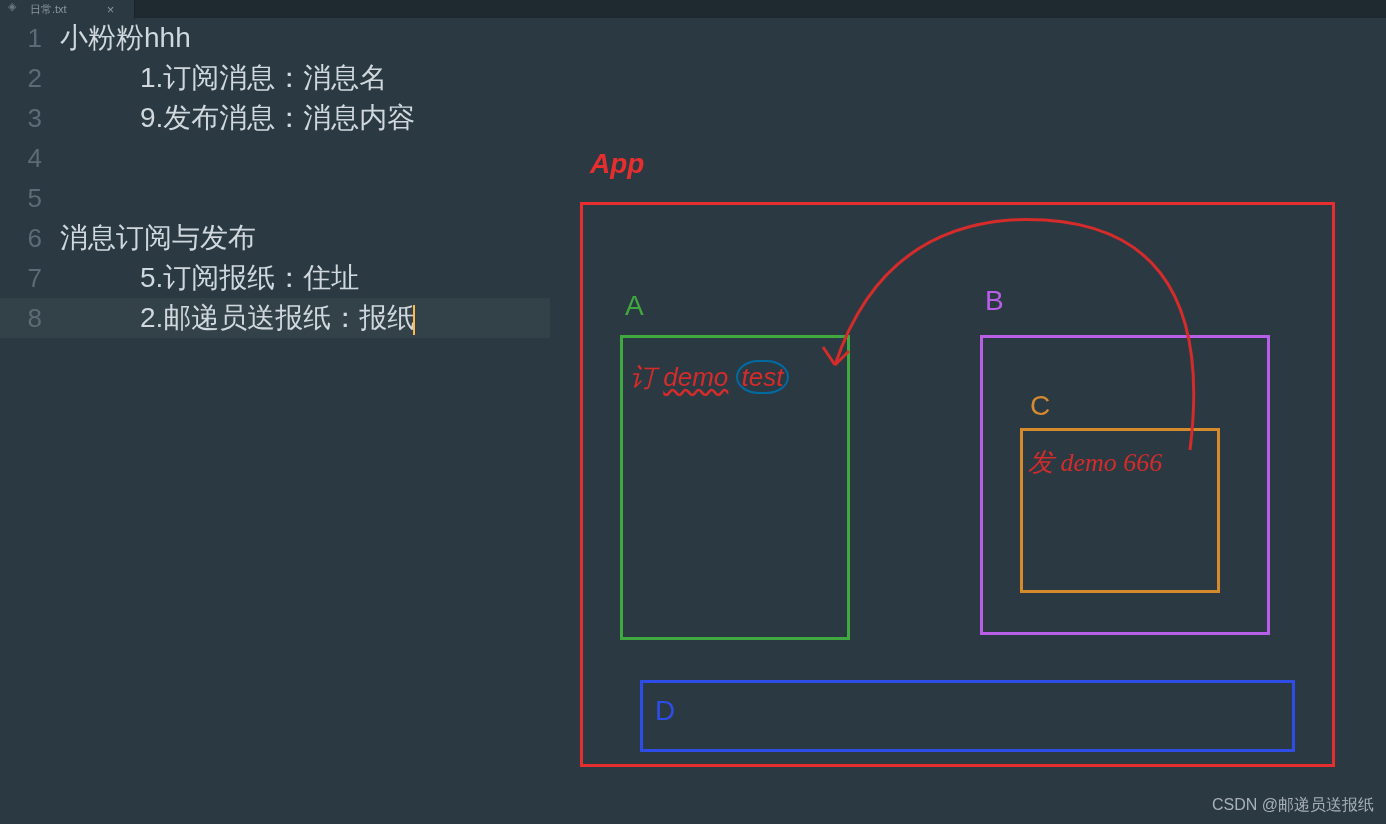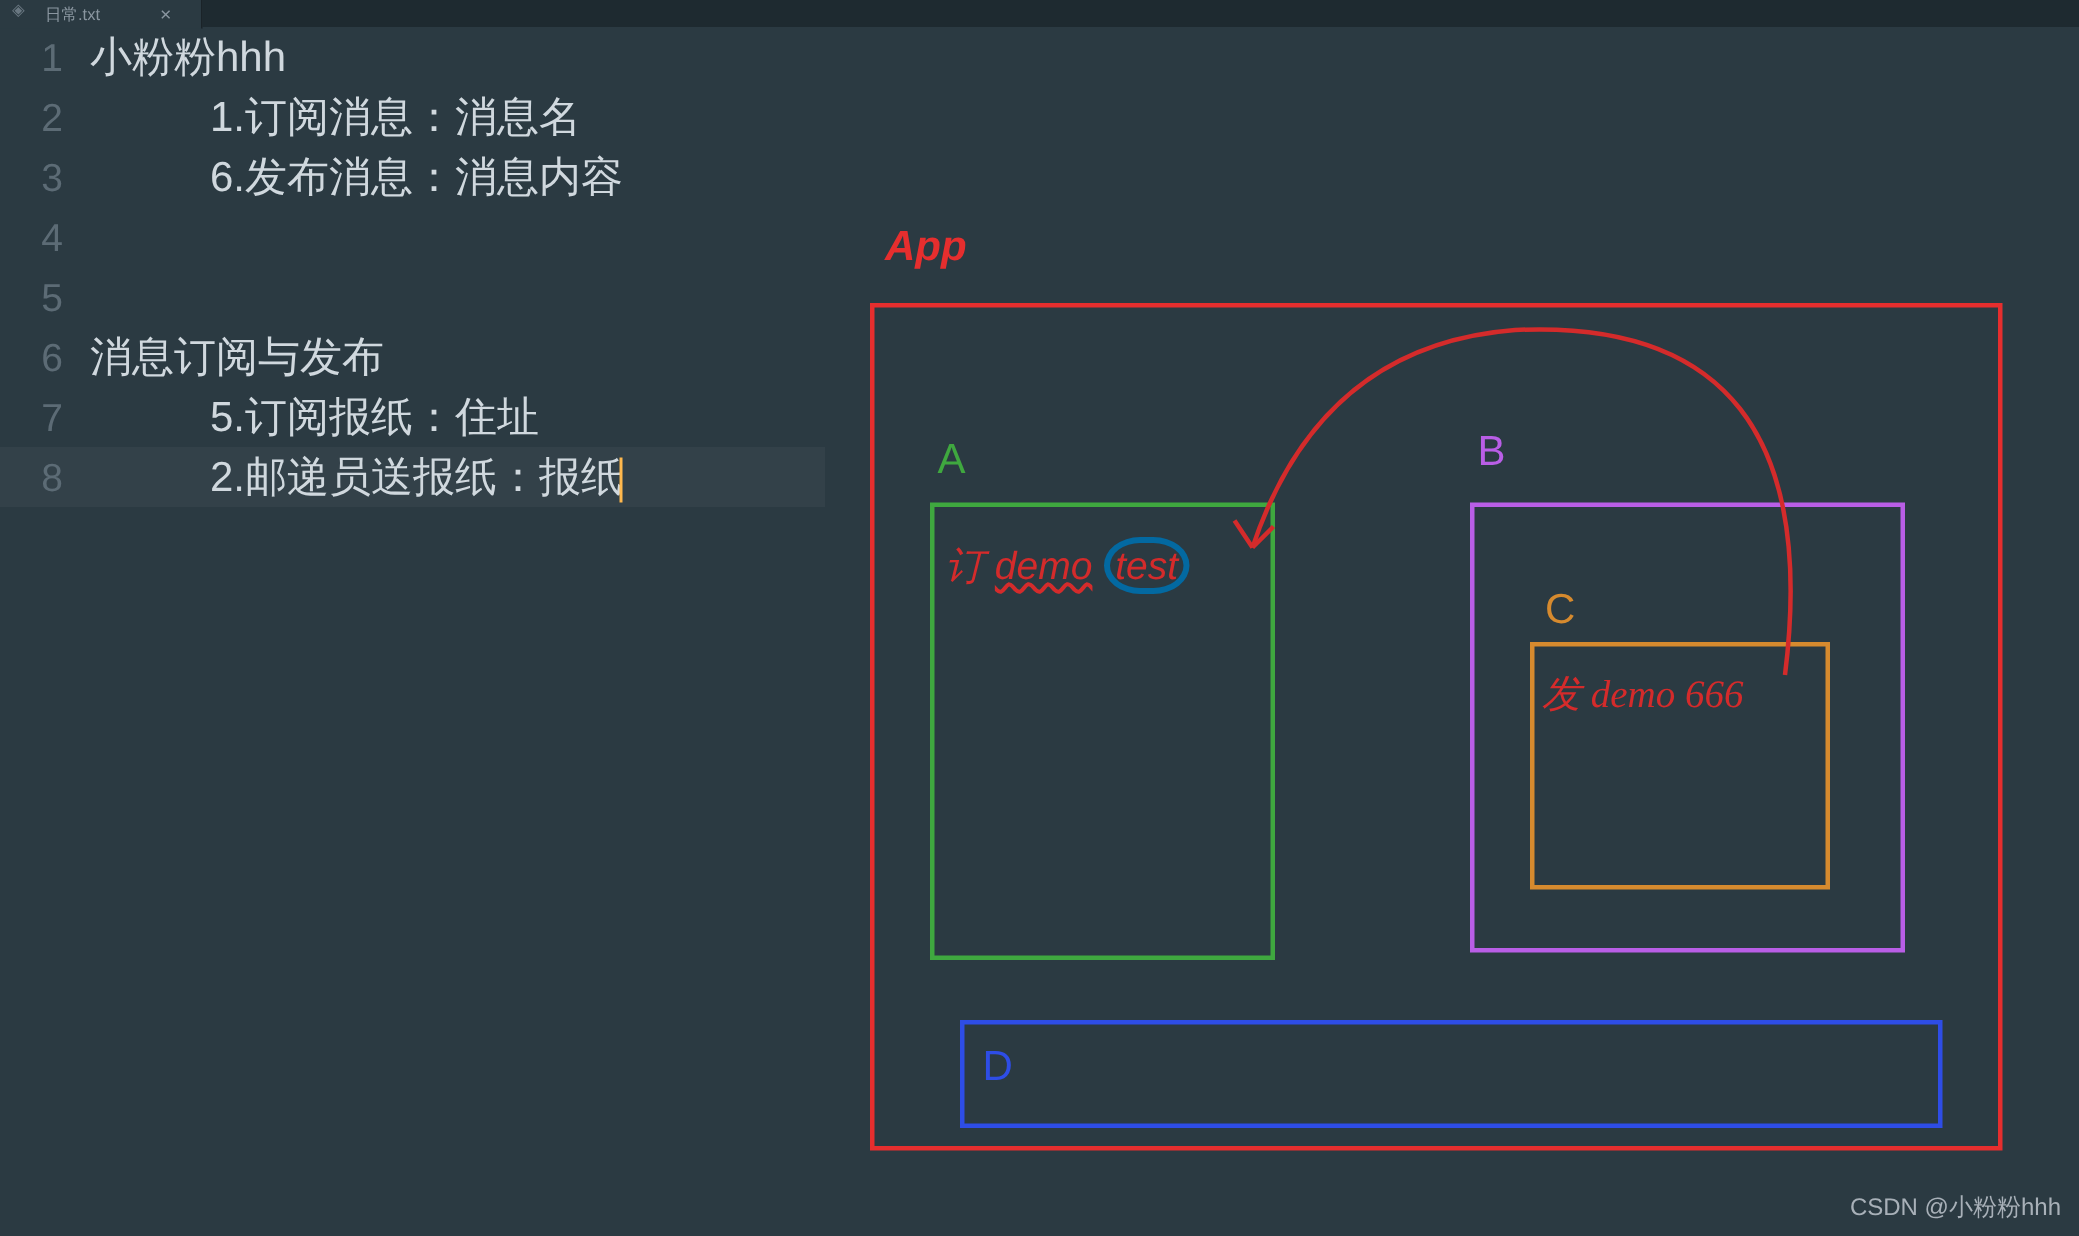--- a/index.html
+++ b/index.html
@@ -92,21 +92,21 @@
   .d-box { border-color: #2e4de6; left: 60px; top: 530px; width: 655px; height: 72px; }
   .hand-a {
     position: absolute;
     left: 50px; top: 210px;
     color: #d42b2b;
     font-size: 26px;
     font-family: cursive, sans-serif;
     font-style: italic;
   }
   .hand-a .underline { text-decoration: underline wavy #d42b2b; }
-  .hand-a .circled { border: 4px solid #0369a1; border-radius: 50%/60%; padding: 0 4px; }
+  .hand-a .circled { border: 2px solid #0369a1; border-radius: 50%/60%; padding: 0 4px; }
   .hand-c {
     position: absolute;
     left: 448px; top: 295px;
     color: #d42b2b;
     font-size: 26px;
     font-family: Liberation Serif, serif;
     font-style: italic;
   }
   .arrow-svg {
     position: absolute;
@@ -147,21 +147,21 @@
     <div>3</div>
     <div>4</div>
     <div>5</div>
     <div>6</div>
     <div>7</div>
     <div>8</div>
   </div>
   <div class="code">
     <div class="code-line">小粉粉hhh</div>
     <div class="code-line indent1">1.订阅消息：消息名</div>
-    <div class="code-line indent1">6.发布消息：消息内容</div>
+    <div class="code-line indent1">9.发布消息：消息内容</div>
     <div class="code-line"></div>
     <div class="code-line"></div>
     <div class="code-line">消息订阅与发布</div>
     <div class="code-line indent1">5.订阅报纸：住址</div>
     <div class="code-line indent1"><span>2.邮递员送报纸：报纸</span><span class="cursor"></span></div>
   </div>
 </div>
 
 <div class="diagram">
   <div class="label app-lbl">App</div>
@@ -189,13 +189,13 @@
     <span>发</span>
     <span>demo 666</span>
   </div>
 
   <svg class="arrow-svg" width="760" height="630">
     <path d="M 610 300 Q 640 60 430 70 Q 300 80 255 215" stroke="#d42b2b" stroke-width="3" fill="none"></path>
     <path d="M 255 215 l -12 -18 M 255 215 l 14 -14" stroke="#d42b2b" stroke-width="3" fill="none"></path>
   </svg>
 </div>
 
-<div class="watermark">CSDN @小粉粉hhh</div>
+<div class="watermark">CSDN @邮递员送报纸</div>
 
 </body></html>

